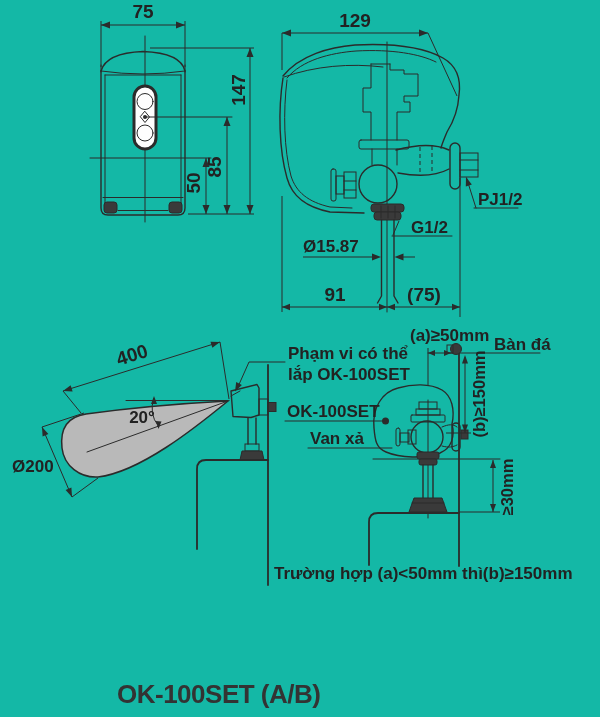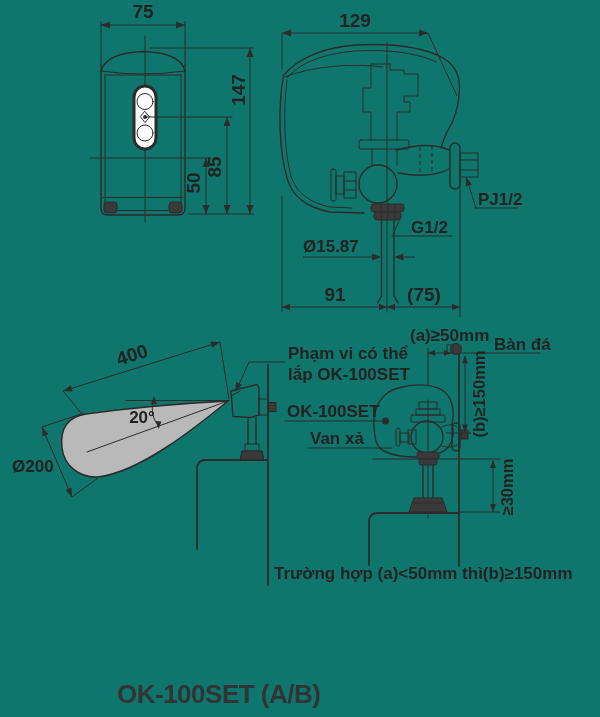--- a/index.html
+++ b/index.html
@@ -1,16 +1,16 @@
 <!DOCTYPE html>
 <html><head>
 <meta charset="utf-8">
 <style>
   html,body{margin:0;padding:0;background:#fff;}
-  .canvas{position:relative;width:600px;height:717px;background:#0f766e;overflow:hidden;
+  .canvas{position:relative;width:600px;height:717px;background:#14b8a6;overflow:hidden;
           font-family:"Liberation Sans",sans-serif;}
   svg{position:absolute;inset:0;}
   .ln{fill:none;stroke:#2b2b2b;stroke-width:1.4;stroke-linecap:round;stroke-linejoin:round;}
   .thin{fill:none;stroke:#2b2b2b;stroke-width:1;stroke-linecap:round;}
   .dim{fill:none;stroke:#2b2b2b;stroke-width:1;}
   .wall{fill:none;stroke:#2b2b2b;stroke-width:1.8;stroke-linecap:round;}
   .arr{fill:#2b2b2b;stroke:none;}
   .dark{fill:#3a3a3a;stroke:#2b2b2b;stroke-width:1;}
   .cone{fill:#b9b9b9;stroke:#2b2b2b;stroke-width:1.5;}
   .dash{fill:none;stroke:#2b2b2b;stroke-width:1;stroke-dasharray:4 3;}

